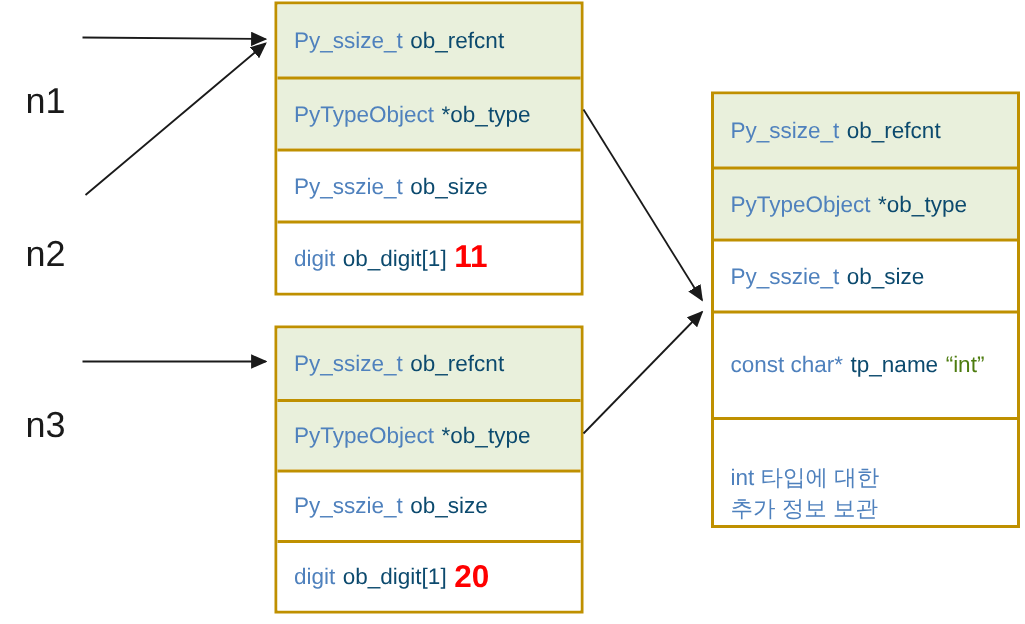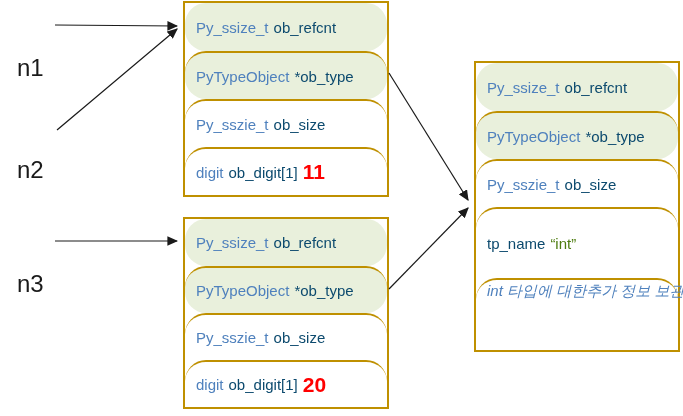--- a/index.html
+++ b/index.html
@@ -11,33 +11,33 @@
   .ptr-label { position:absolute; font-size:24px; line-height:28px; color:#1a1a1a; z-index:2;margin-top:44px; }
   .n1 { left:17px; top:10px; }
   .n2 { left:17px; top:112px; }
   .n3 { left:17px; top:226px; }
   .arrows { position:absolute; left:0; top:0; z-index:5; pointer-events:none; }
   .mtable { position:absolute; width:206px; border:2px solid #BF9000; background:#fff; z-index:1; }
   .t1 { left:183px; top:1px; }
   .t2 { left:183px; top:217px; }
   .t3 { left:474px; top:61px; }
   .row { display:flex; align-items:center; padding-left:11px; height:48px;
-         border-top:2px solid #BF9000; background:#ffffff;border-radius:21px; }
+         border-top:2px solid #BF9000; background:#ffffff; }
   .row:first-child { border-top:none; }
   .row.hl { background:#E9F0DC; }
   .t2 .row { height:47px; }
   .t3 .row:nth-child(4) { height:71px; }
   .t3 .row:nth-child(5) { height:72px; }
   .seg { font-size:15px; white-space:nowrap; }
   .seg + .seg { margin-left:5px; }
   .type { color:#4F81BD; }
   .name { color:#0c4a6e; }
   .val  { color:#FF0000; font-weight:bold; font-size:21px; margin-left:26px; }
   .valq { color:#4d7c0f; font-size:15px; margin-left:8px; }
-  .note { flex-direction:row; align-items:flex-start; justify-content:flex-start;font-style:italic; }
+  .note { flex-direction:column; align-items:flex-start; justify-content:flex-end; }
   .line { display:block; color:#4F81BD; font-size:15px; line-height:21px; white-space:nowrap; }
 </style>
 </head>
 <body>
 
 <div class="ptr-label n1">n1</div>
 <div class="ptr-label n2">n2</div>
 <div class="ptr-label n3">n3</div>
 
 <svg class="arrows" width="683" height="416">
@@ -100,20 +100,21 @@
   </div>
   <div class="row hl">
     <span class="seg type">PyTypeObject</span>
     <span class="seg name">*ob_type</span>
   </div>
   <div class="row">
     <span class="seg type">Py_sszie_t</span>
     <span class="seg name">ob_size</span>
   </div>
   <div class="row">
+    <span class="seg type">const char*</span>
     <span class="seg name">tp_name</span>
     <span class="seg valq">“int”</span>
   </div>
   <div class="row note">
     <span class="line">int 타입에 대한</span>
     <span class="line">추가 정보 보관</span>
   </div>
 </div>
 
 </body></html>

